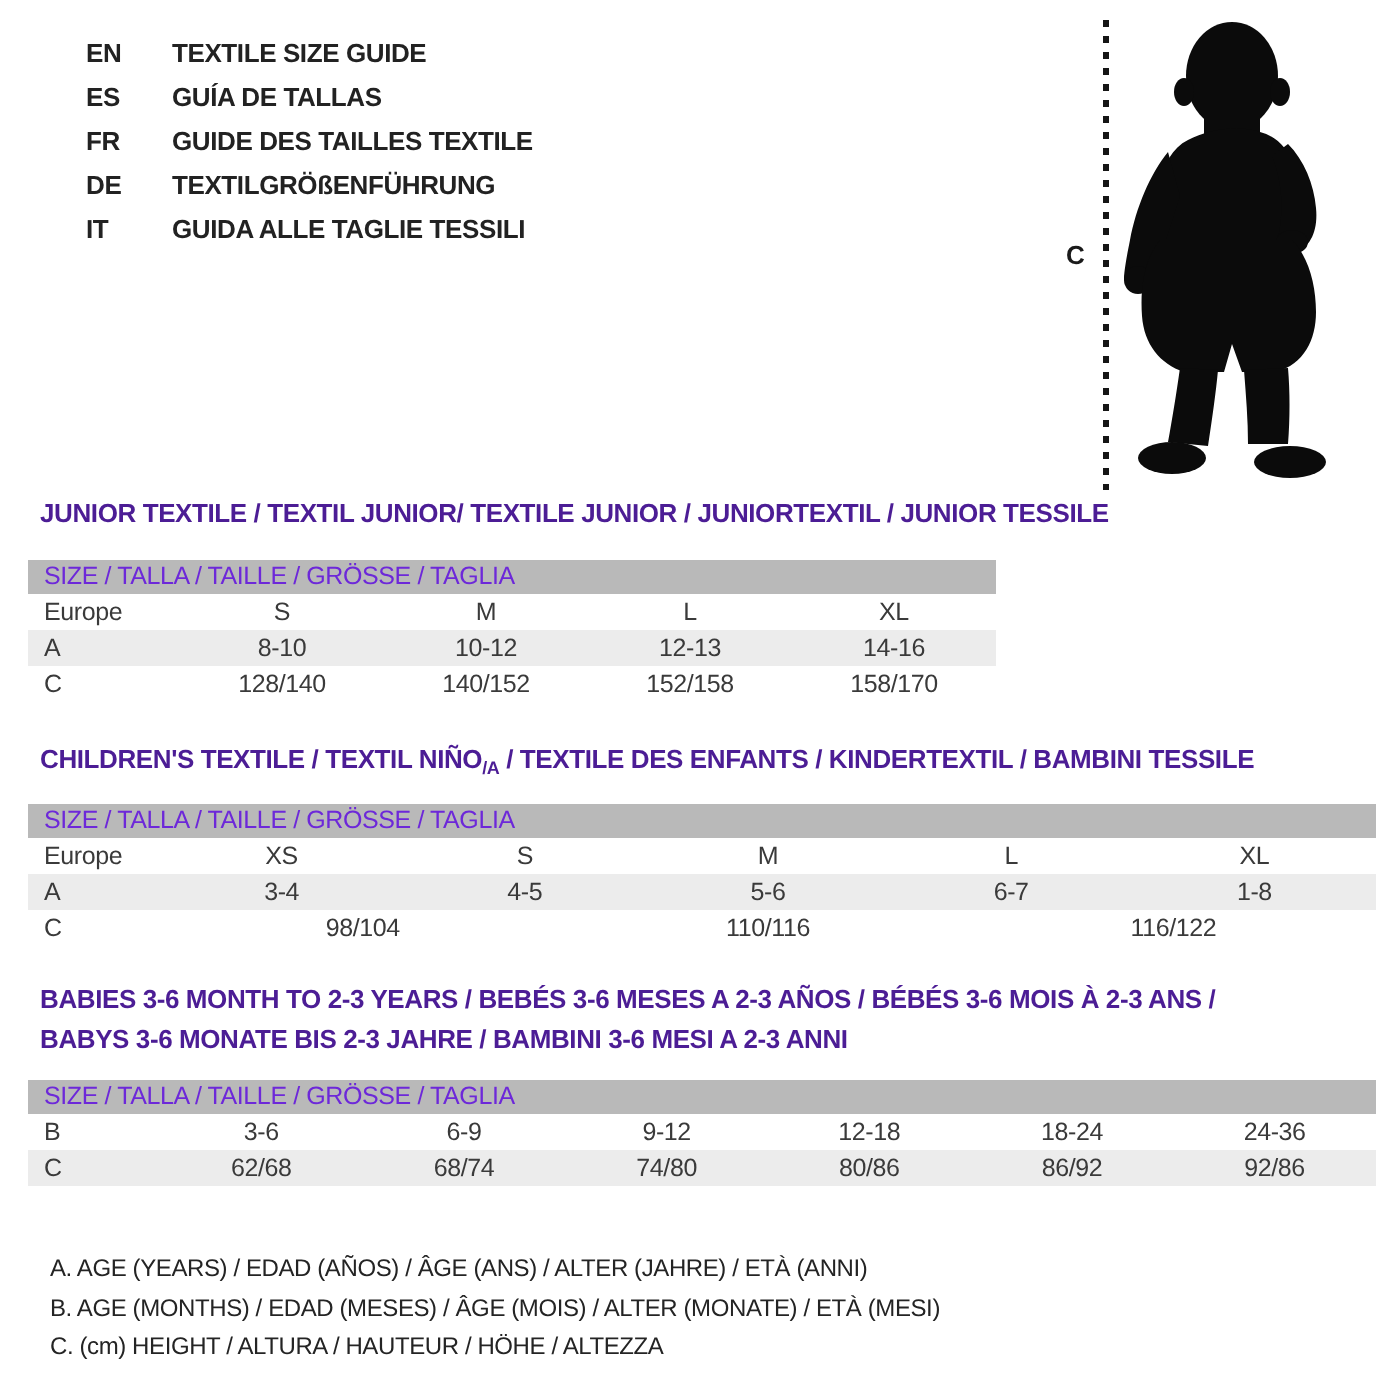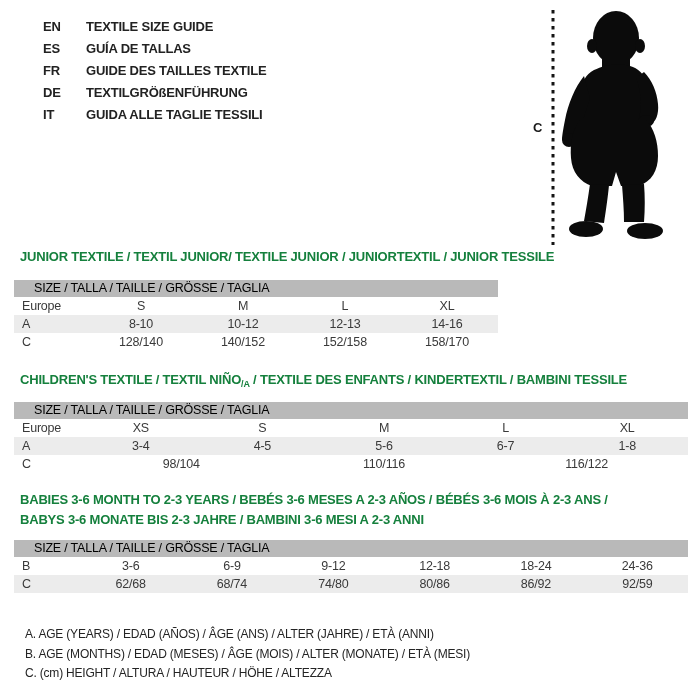--- a/index.html
+++ b/index.html
@@ -14,32 +14,32 @@
   .langs{position:absolute;left:25px;top:16px;}
   .lang-row{display:flex;height:22px;line-height:22px;font-size:13px;font-weight:700;color:#222;letter-spacing:-0.2px;margin-left:18px;}
   .lang-code{width:43px;}
 
   
   .fig-label{position:absolute;left:533px;top:120px;font-size:13px;font-weight:700;color:#1a1a1a;}
   .dash-line{position:absolute;left:551px;top:10px;}
   .baby{position:absolute;left:560px;top:8px;}
 
   
-  .sec-title{position:absolute;left:20px;font-size:13px;font-weight:700;color:#15803d;letter-spacing:-0.2px;white-space:nowrap;}
+  .sec-title{position:absolute;left:20px;font-size:13px;font-weight:700;color:#4c1d95;letter-spacing:-0.2px;white-space:nowrap;}
   .title-1{top:249px;}
   .title-2{top:372px;}
   .title-3{top:490px;line-height:20px;}
   .sub{font-size:9px;vertical-align:-3px;}
 
   
   .tbl{position:absolute;left:14px;}
   .t1{top:280px;width:484px;}
   .t2{top:402px;width:674px;}
   .t3{top:540px;width:674px;}
-  .bar{background:#b9b9b9;height:17px;line-height:17px;padding-left:20px;font-size:12.5px;color:#000000;letter-spacing:-0.2px;}
+  .bar{background:#b9b9b9;height:17px;line-height:17px;padding-left:8px;font-size:12.5px;color:#6d28d9;letter-spacing:-0.2px;}
   .row{display:flex;height:18px;line-height:18px;font-size:12.5px;color:#3a3a3a;letter-spacing:-0.2px;}
   .row.alt{background:#ececec;}
   .lbl{padding-left:8px;box-sizing:border-box;text-align:left;}
   .t1 .lbl{width:76px;}
   .t2 .lbl,.t3 .lbl{width:66px;}
   .cell{flex:1;text-align:center;}
 
   
   .footnotes{position:absolute;left:25px;top:625px;}
   .foot-line{font-size:12px;font-weight:400;color:#242424;line-height:19.5px;letter-spacing:-0.2px;white-space:nowrap;}
@@ -165,21 +165,21 @@
       <span class="cell">18-24</span>
       <span class="cell">24-36</span>
     </div>
     <div class="row alt">
       <span class="lbl">C</span>
       <span class="cell">62/68</span>
       <span class="cell">68/74</span>
       <span class="cell">74/80</span>
       <span class="cell">80/86</span>
       <span class="cell">86/92</span>
-      <span class="cell">92/59</span>
+      <span class="cell">92/86</span>
     </div>
   </div>
 
   <div class="footnotes">
     <div class="foot-line">A. AGE (YEARS) / EDAD (AÑOS) / ÂGE (ANS) / ALTER (JAHRE) / ETÀ (ANNI)</div>
     <div class="foot-line">B. AGE (MONTHS) / EDAD (MESES) / ÂGE (MOIS) / ALTER (MONATE) / ETÀ (MESI)</div>
     <div class="foot-line">C. (cm) HEIGHT / ALTURA / HAUTEUR / HÖHE / ALTEZZA</div>
   </div>
 
 </div>

